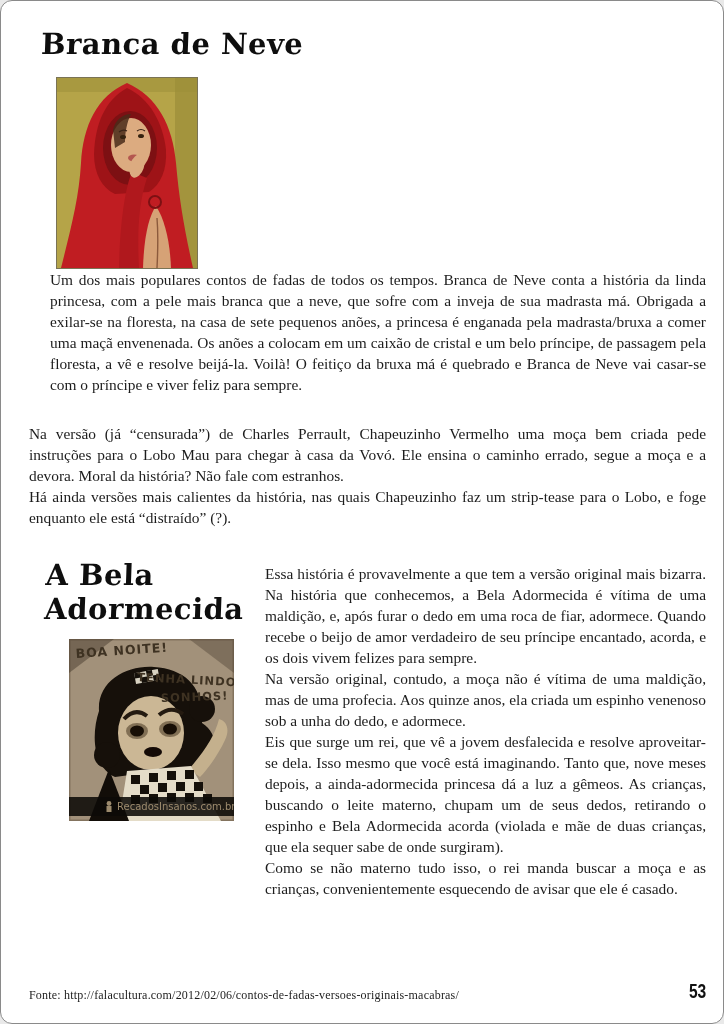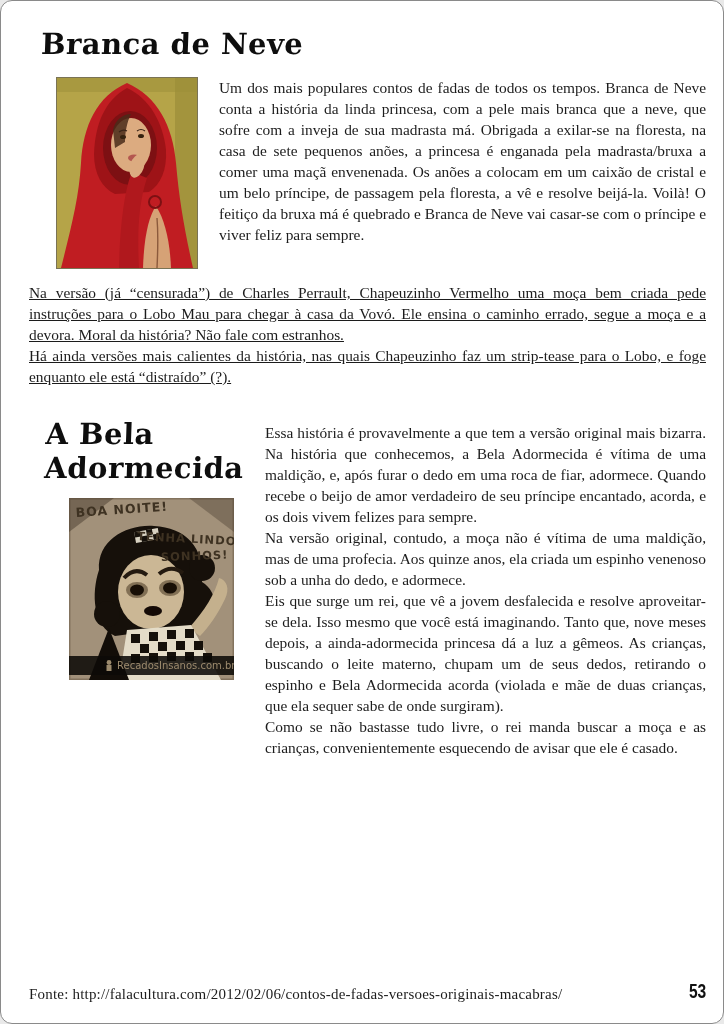--- a/index.html
+++ b/index.html
@@ -27,47 +27,47 @@
   }
   .t1 { margin:10px 0 16px 12px; }
   .t2 { margin:0 0 13px 16px; }
   .body-text {
     font-size:15.4px;
     line-height:21px;
     text-align:justify;
     margin:0;
     color:#1c1c1c;
   }
-  .s1-row { display:flex; align-items:flex-start; }
+  .s1-row { display:flex; align-items:flex-start;flex-direction:column; }
   .fig { margin:0; padding:0; flex-shrink:0; }
   .fig1 {
     width:140px; height:190px;
     margin-left:27px;
     border:1px solid #7a7355;
     box-sizing:content-box;
   }
   .fig1 svg, .fig2 svg { display:block; }
   .s1-intro { flex:1; margin-left:21px; }
-  .s1-paras { margin-top:13px;text-decoration:underline; }
+  .s1-paras { margin-top:28px; }
   .s2 { margin-top:30px; }
   .s2-row { display:flex; align-items:flex-start; }
   .s2-left { width:212px; flex-shrink:0; }
   .fig2 {
     width:165px; height:182px;
     margin-left:40px;
   }
   .s2-right { flex:1; padding-top:5px;margin-left:24px; }
   .footer {
     position:absolute;
     left:28px; right:17px; bottom:20px;
     display:flex;
     justify-content:space-between;
     align-items:flex-end;
   }
-  .source { font-size:15px; color:#1c1c1c; letter-spacing:0.2px; }
+  .source { font-size:12px; color:#1c1c1c; letter-spacing:0.2px; }
   .pagenum {
     font-family:"Liberation Sans", sans-serif;
     font-weight:700;
     font-size:20px;
     display:inline-block;
     transform:scaleX(0.78);
     transform-origin:right center;
     color:#111;
   }
   .doll-overlay-text {
@@ -183,21 +183,21 @@
             <rect x="37.5" y="167" width="5" height="6" fill="#9c8a6d"></rect>
             <text x="48" y="171" font-size="10" fill="#9c8a6d" font-family="DejaVu Sans, sans-serif">RecadosInsanos.com.br</text>
           </svg>
         </figure>
       </div>
 
       <div class="s2-right">
         <p class="body-text">Essa história é provavelmente a que tem a versão original mais bizarra. Na história que conhecemos, a Bela Adormecida é vítima de uma maldição, e, após furar o dedo em uma roca de fiar, adormece. Quando recebe o beijo de amor verdadeiro de seu príncipe encantado, acorda, e os dois vivem felizes para sempre.</p>
         <p class="body-text">Na versão original, contudo, a moça não é vítima de uma maldição, mas de uma profecia. Aos quinze anos, ela criada um espinho venenoso sob a unha do dedo, e adormece.</p>
         <p class="body-text">Eis que surge um rei, que vê a jovem desfalecida e resolve aproveitar-se dela. Isso mesmo que você está imaginando. Tanto que, nove meses depois, a ainda-adormecida princesa dá a luz a gêmeos. As crianças, buscando o leite materno, chupam um de seus dedos, retirando o espinho  e Bela Adormecida acorda (violada e mãe de duas crianças, que ela sequer sabe de onde surgiram).</p>
-        <p class="body-text">Como se não bastasse tudo livre, o rei manda buscar a moça e as crianças, convenientemente esquecendo de avisar que ele é casado.</p>
+        <p class="body-text">Como se não materno tudo isso, o rei manda buscar a moça e as crianças, convenientemente esquecendo de avisar que ele é casado.</p>
       </div>
     </div>
   </section>
 
   <footer class="footer">
     <span class="source">Fonte: http://falacultura.com/2012/02/06/contos-de-fadas-versoes-originais-macabras/</span>
     <span class="pagenum">53</span>
   </footer>
 
 </div>

